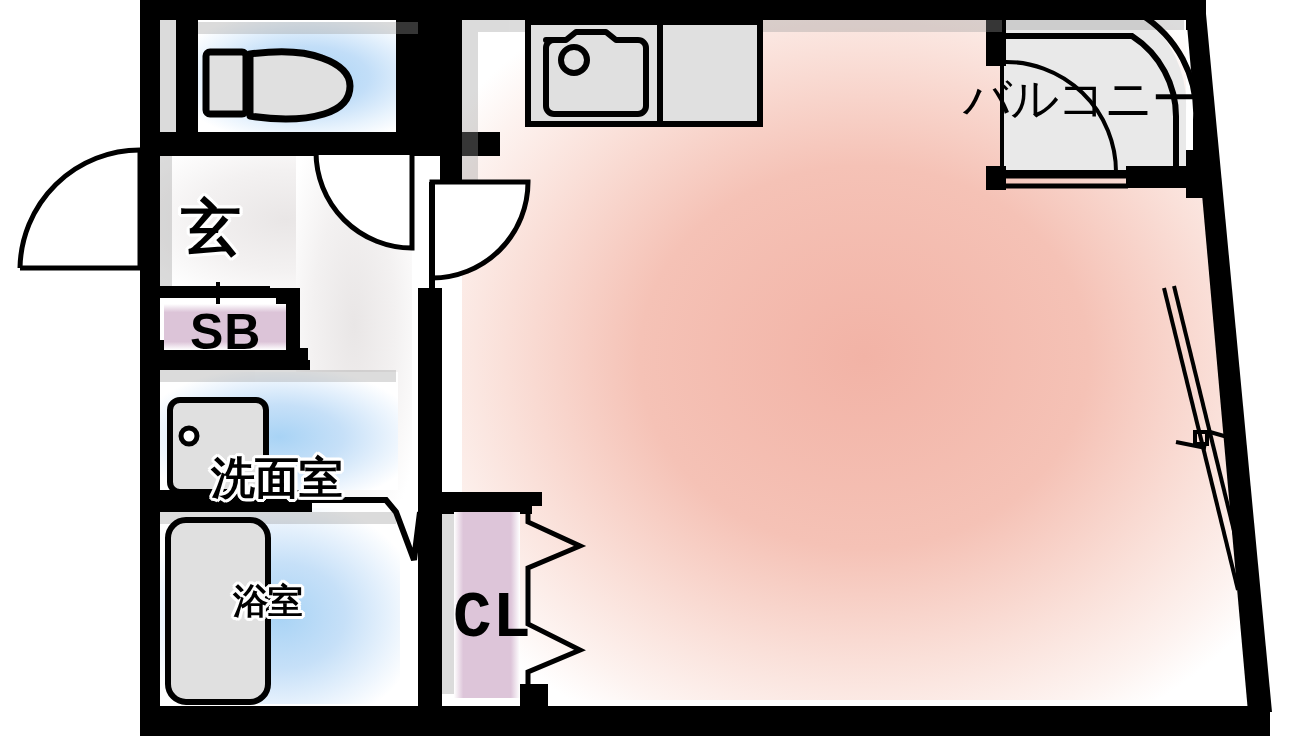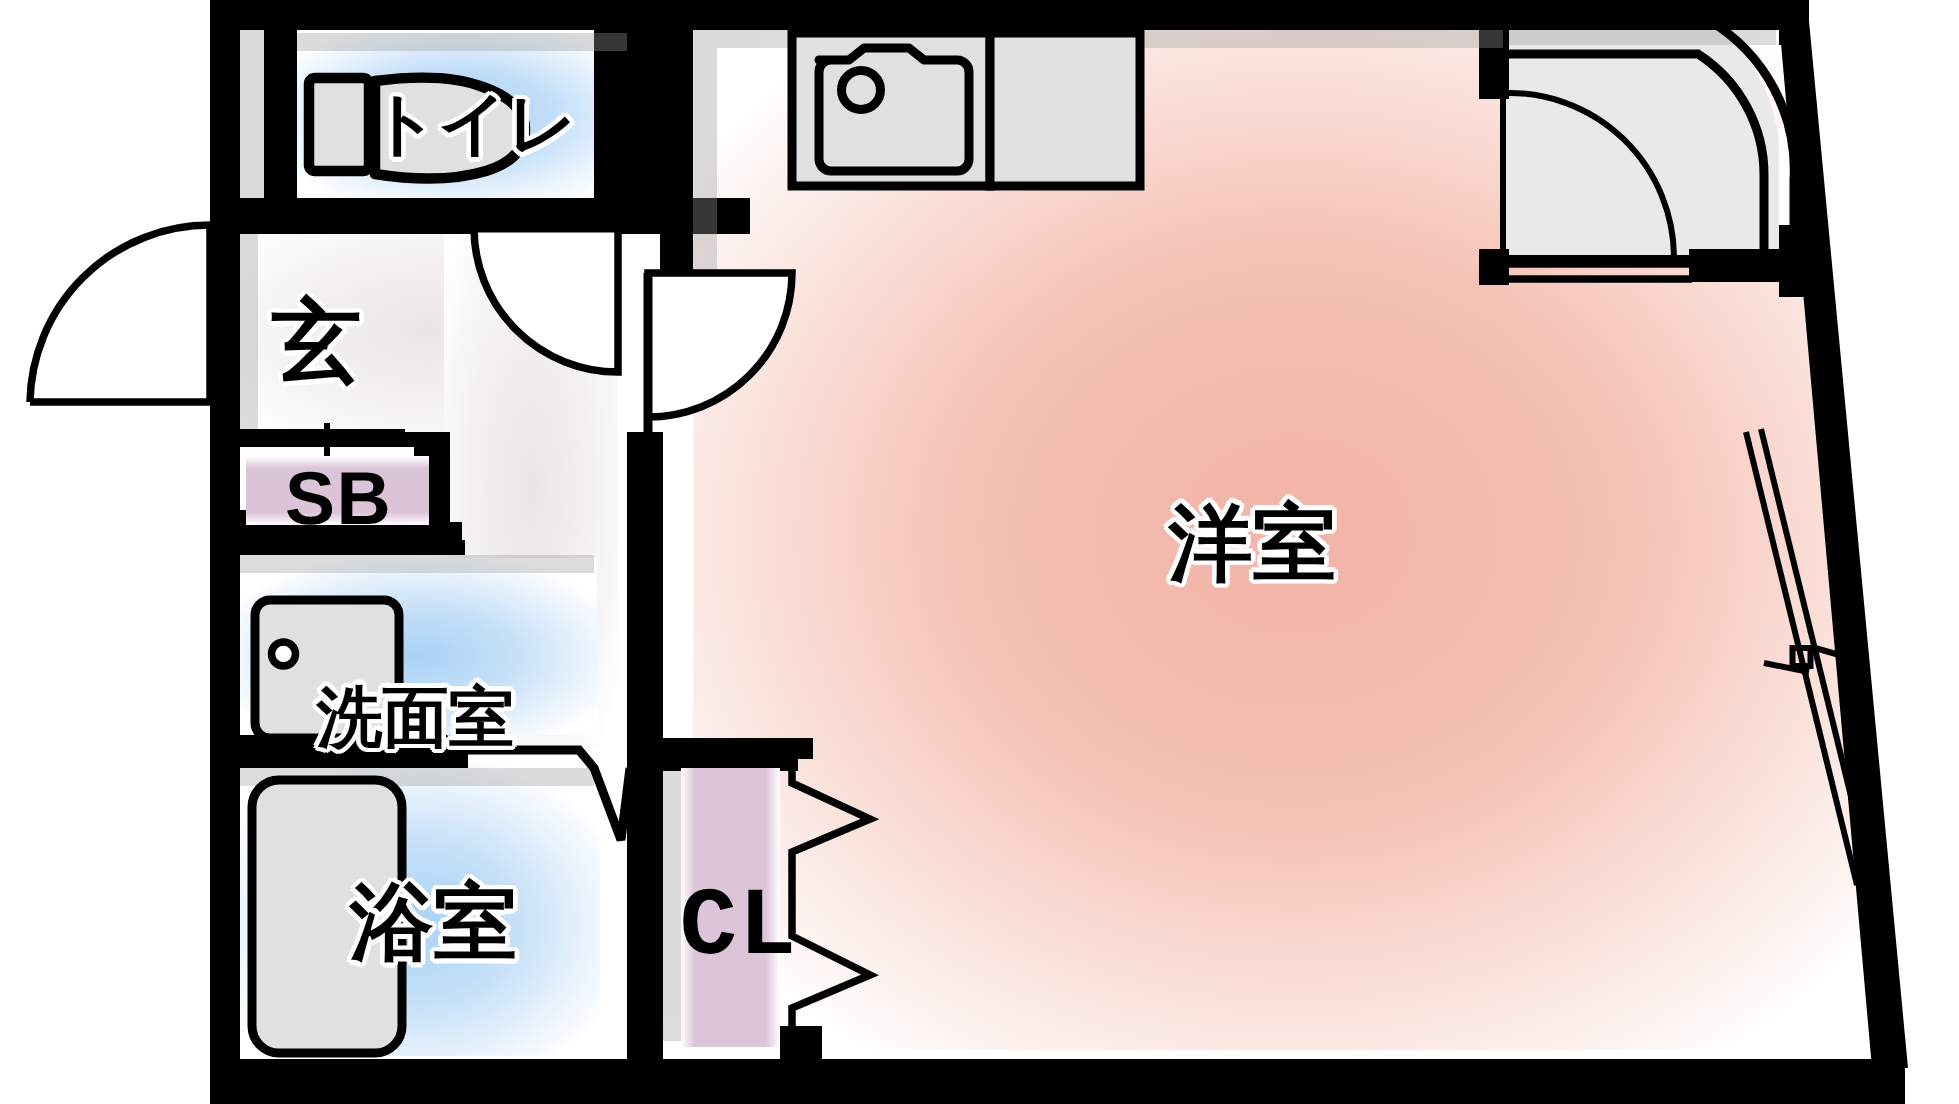--- a/index.html
+++ b/index.html
@@ -31,21 +31,21 @@
        2px  0   0 #fff, -2px  0   0 #fff,  0   2px 0 #fff,  0  -2px 0 #fff,
        2px  2px 0 #fff, -2px  2px 0 #fff,  2px -2px 0 #fff, -2px -2px 0 #fff,
        3px  1px 0 #fff, -3px  1px 0 #fff,  1px  3px 0 #fff,  1px -3px 0 #fff,
        3px -1px 0 #fff, -3px -1px 0 #fff, -1px  3px 0 #fff, -1px -3px 0 #fff;
     pointer-events: none;
   }
   .label-toilet   { left: 246px; top: 52px;  font-size: 46px; letter-spacing: -1px; }
   .label-genkan   { left: 181px; top: 188px; font-size: 60px; }
   .label-sb       { left: 190px; top: 303px; font-size: 50px; letter-spacing: 1px; text-shadow:none; }
   .label-senmen   { left: 211px; top: 405px; font-size: 44px; margin-top: 44px; }
-  .label-yokushitsu{ left: 233px; top: 578px; font-size: 56px; }
+  .label-yokushitsu{ left: 233px; top: 578px; font-size: 35px; }
   .label-cl       { left: 453px; top: 583px; font-size: 64px; letter-spacing: 1px; text-shadow:none;font-family:Liberation Mono, monospace; }
   .label-yoshitsu { left: 779px; top: 325px; font-size: 56px; }
   .label-balcony  { left: 963px; top: 67px;  font-size: 48px; letter-spacing: -2px; text-shadow:none; font-weight: normal;}
 </style>
 </head>
 <body>
 
 <div id="plan-root">
 
   <svg id="plan-svg" width="1306" height="736" viewBox="0 0 1306 736">
@@ -263,28 +263,27 @@
     <g stroke="#000000" stroke-width="4" fill="none">
       <line x1="1164" y1="288" x2="1238" y2="590"></line>
       <line x1="1174" y1="286" x2="1248" y2="588"></line>
       <line x1="1210" y1="432" x2="1238" y2="440"></line>
       <line x1="1176" y1="442" x2="1206" y2="448"></line>
       <rect x="1195" y="432" width="12" height="12" fill="none" stroke="#000000" stroke-width="4"></rect>
     </g>
 
   </svg>
 
-  <div class="room-label label-toilet">トイレ</div>
 
   <div class="room-label label-genkan">玄</div>
 
   <div class="room-label label-sb">SB</div>
 
   <div class="room-label label-senmen">洗面室</div>
 
   <div class="room-label label-yokushitsu">浴室</div>
 
   <div class="room-label label-cl">CL</div>
 
-  <div class="room-label label-yoshitsu">洋室</div>
-
+
+  <div class="room-label label-balcony">バルコニー</div>
 
 </div>
 
 </body></html>

